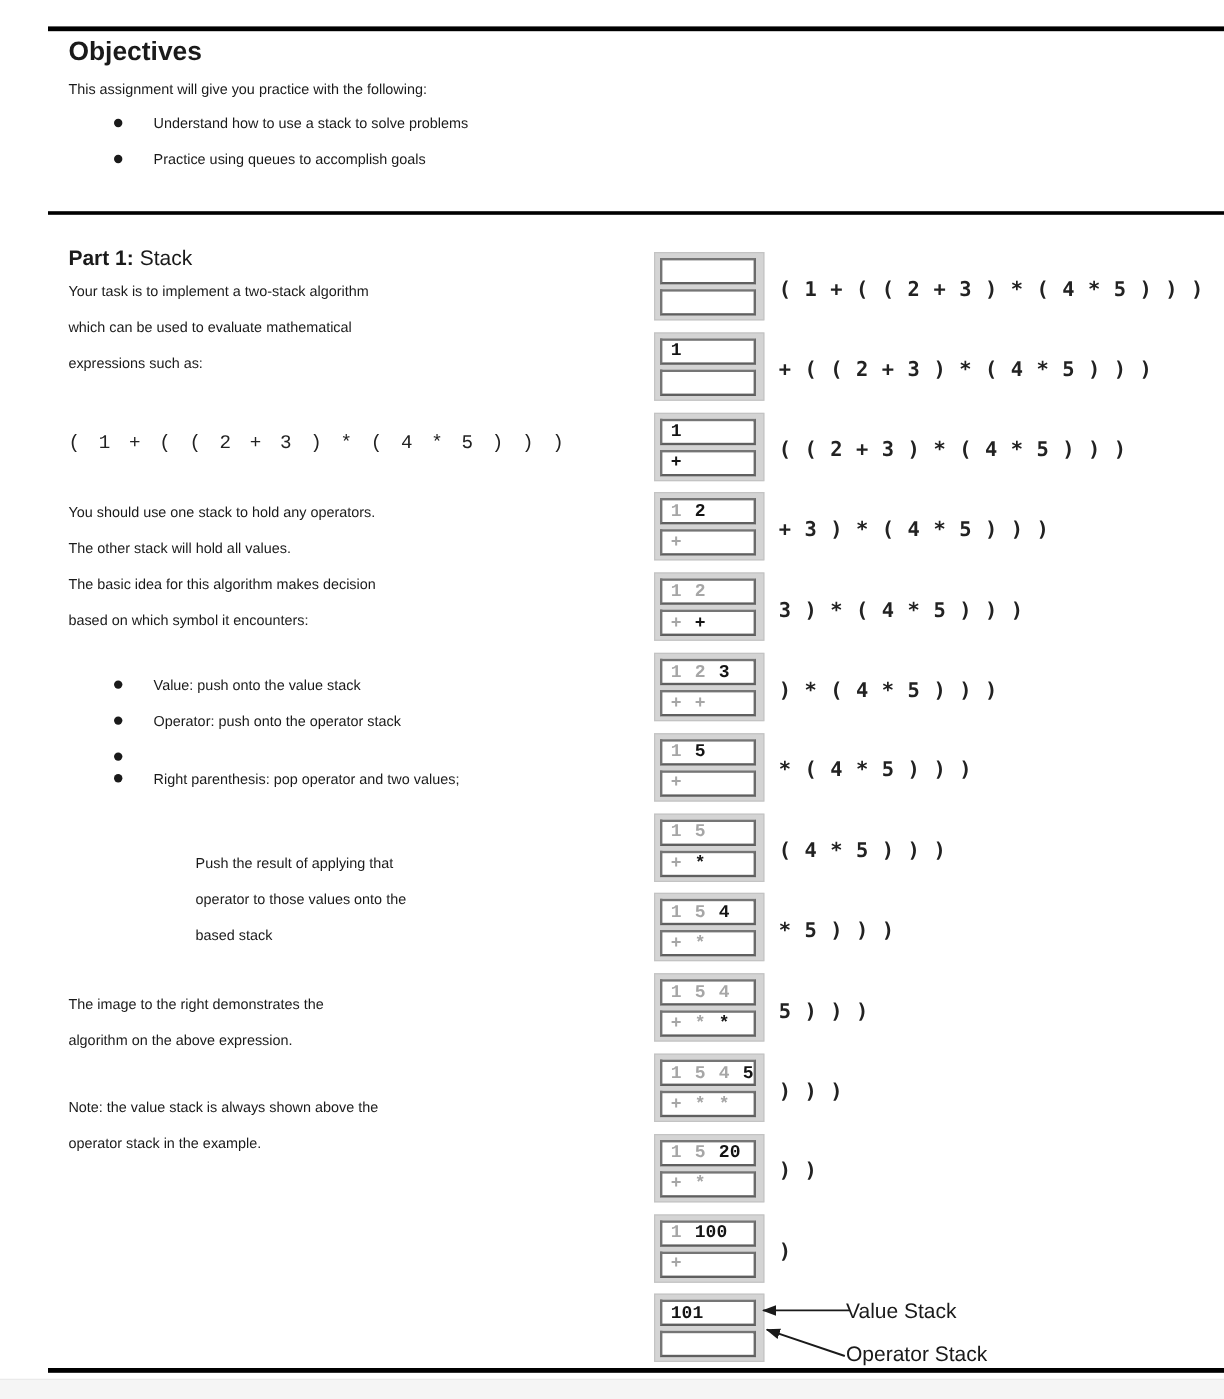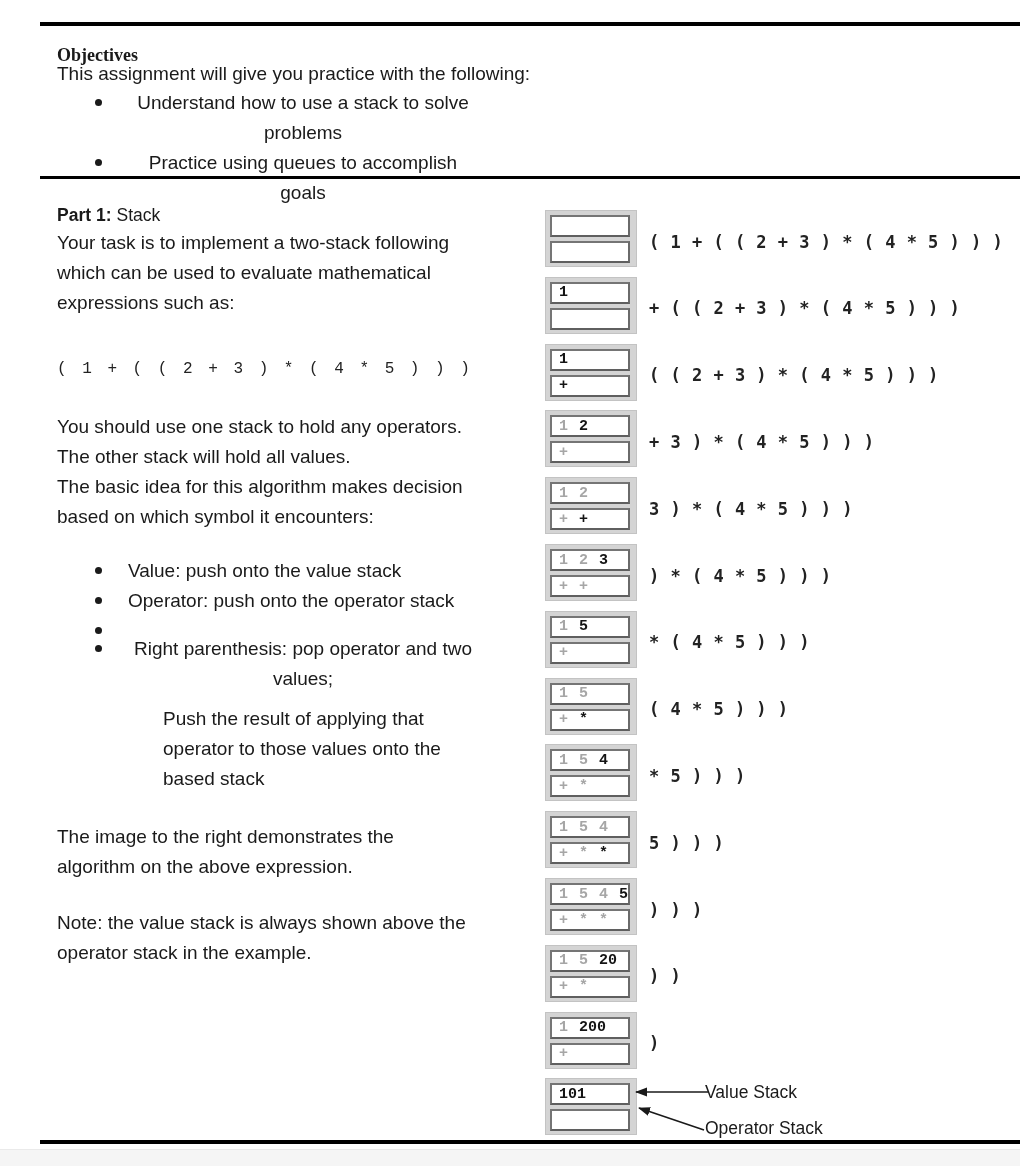--- a/index.html
+++ b/index.html
@@ -10,22 +10,22 @@
     overflow:hidden;
     font-family:"Liberation Sans", sans-serif;
     color:var(--text,#1a1a1a);
   }
   .rule{position:absolute;left:40px;width:980px;background:var(--rule,#000);z-index:5;}
   #rule-top{top:22px;height:4px;}
   #rule-part1{top:176px;height:3px;}
   #rule-bottom{top:1140px;height:4px;}
   #bottom-band{position:absolute;left:0;top:1149px;width:1020px;height:17px;background:#f5f5f5;border-top:1px solid #eaeaea;}
 
-  .tblock{position:absolute;left:57px;font-size:19px;line-height:30px;white-space:nowrap;}
-  #objectives-title{top:40px;font-weight:bold;font-size:18px;font-family:Liberation Serif, serif;}
+  .tblock{position:absolute;left:57px;font-size:12px;line-height:30px;white-space:nowrap;}
+  #objectives-title{top:28px;font-weight:bold;font-size:22px;}
   #objectives-intro{top:59px;}
   #objectives-bullets{top:88px;}
   #part1-heading{top:200px;font-size:17.5px;}
   #part1-heading .h-label{font-weight:bold;margin-right:5px;}
   #task-para{top:228px;}
   #mono-expression{
     top:356px;
     font-family:"Liberation Mono", monospace;
     font-size:16px;letter-spacing:3px;line-height:26px;color:#222222;
   }
@@ -99,21 +99,21 @@
       </div>
     </div>
 
   <div class="rule" id="rule-part1"></div>
 
   <div class="tblock" id="part1-heading">
     <span class="h-label">Part 1:</span><span>Stack</span>
   </div>
 
   <div class="tblock" id="task-para">
-      <div class="line">Your task is to implement a two-stack following</div>
+      <div class="line">Your task is to implement a two-stack algorithm</div>
       <div class="line">which can be used to evaluate mathematical</div>
       <div class="line">expressions such as:</div>
     </div>
 
   <div class="tblock" id="mono-expression">( 1 + ( ( 2 + 3 ) * ( 4 * 5 ) ) )</div>
 
   <div class="tblock" id="explain-para">
       <div class="line">You should use one stack to hold any operators.</div>
       <div class="line">The other stack will hold all values.</div>
       <div class="line">The basic idea for this algorithm makes decision</div>
@@ -302,21 +302,21 @@
             <span class="item old">+</span>
             <span class="item old">*</span>
           </div>
         </div>
         <div class="expr">) )</div>
       </div>
       <div class="step" style="top: 1011.6px;">
         <div class="panel">
           <div class="box value">
             <span class="item old">1</span>
-            <span class="item new">200</span>
+            <span class="item new">100</span>
           </div>
           <div class="box op">
             <span class="item old">+</span>
           </div>
         </div>
         <div class="expr">)</div>
       </div>
       <div class="step" style="top: 1078.4px; align-items: center;">
         <div class="panel">
           <div class="box value">

